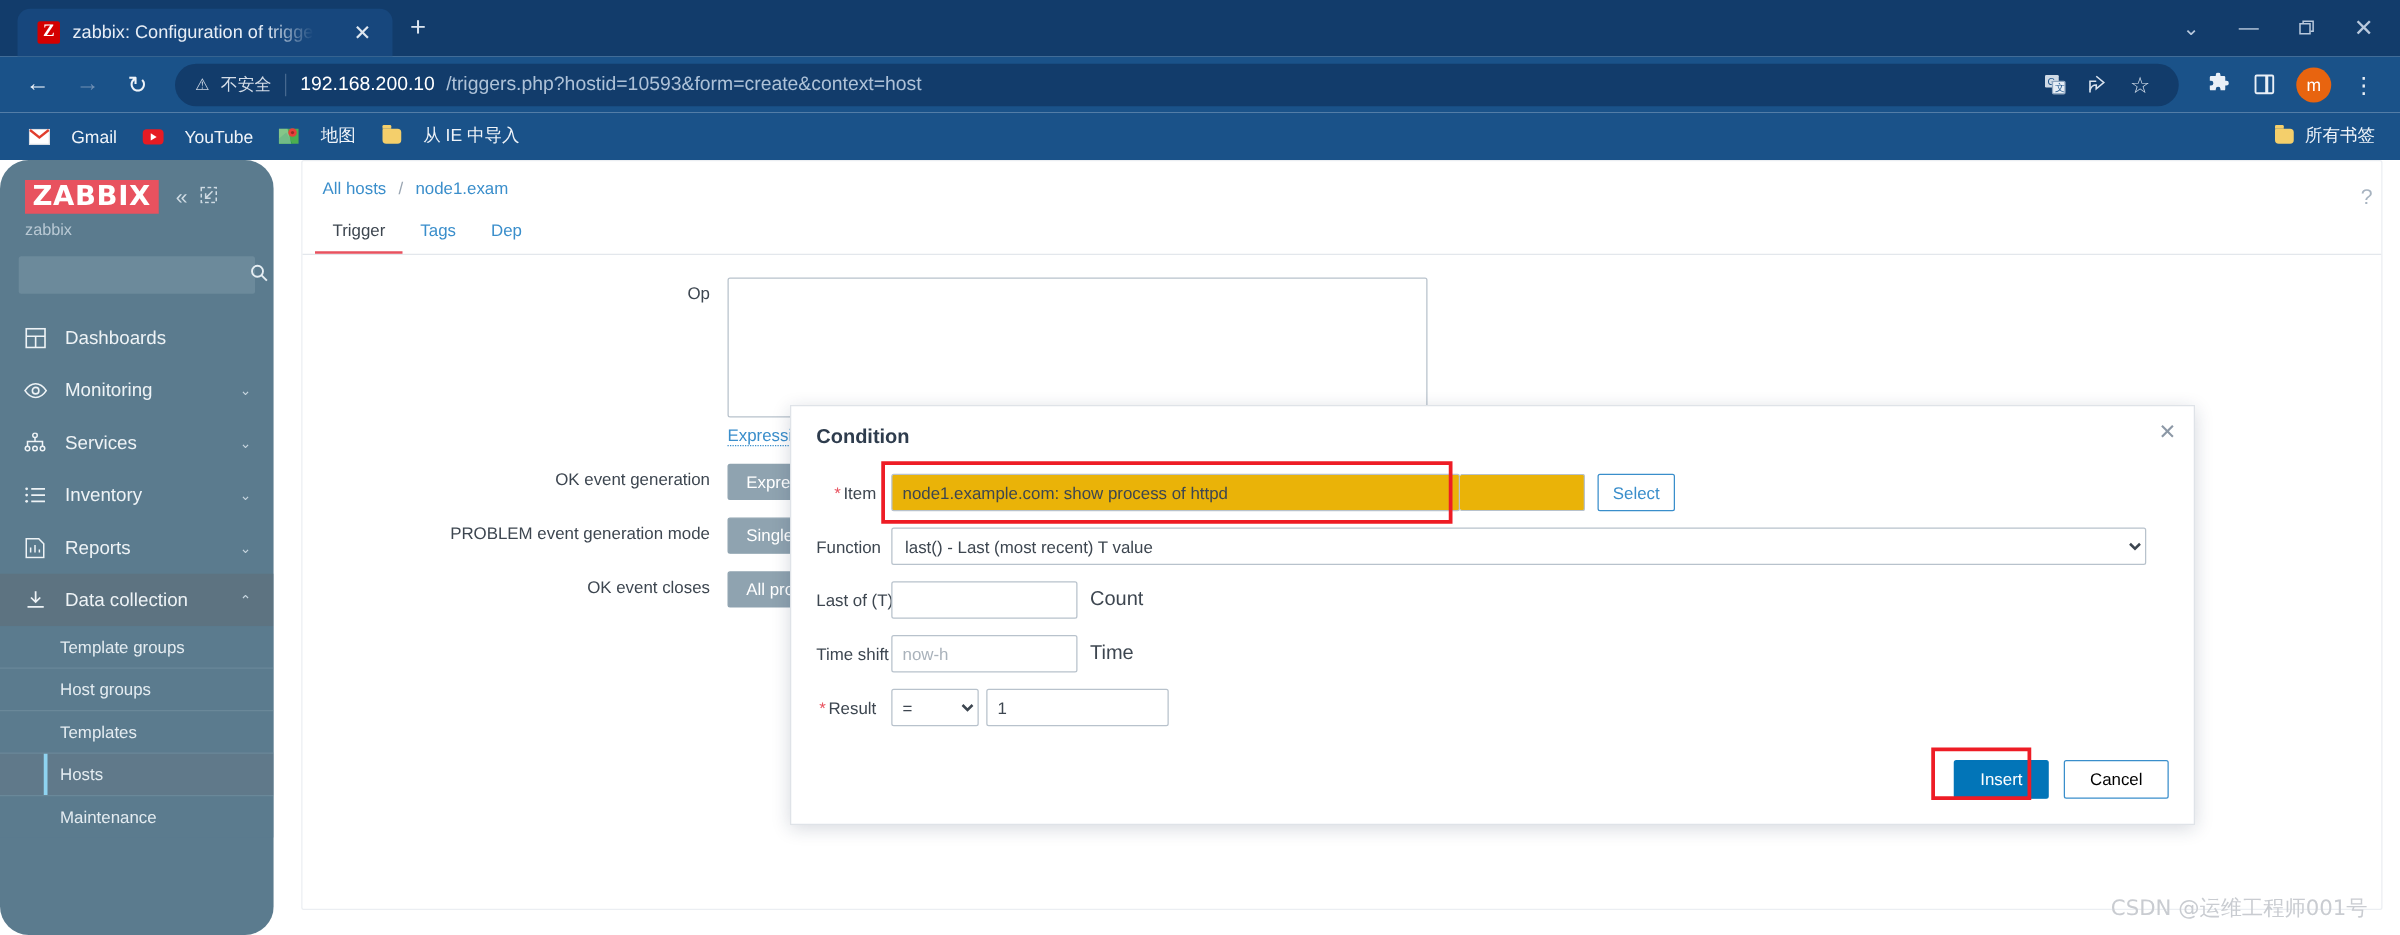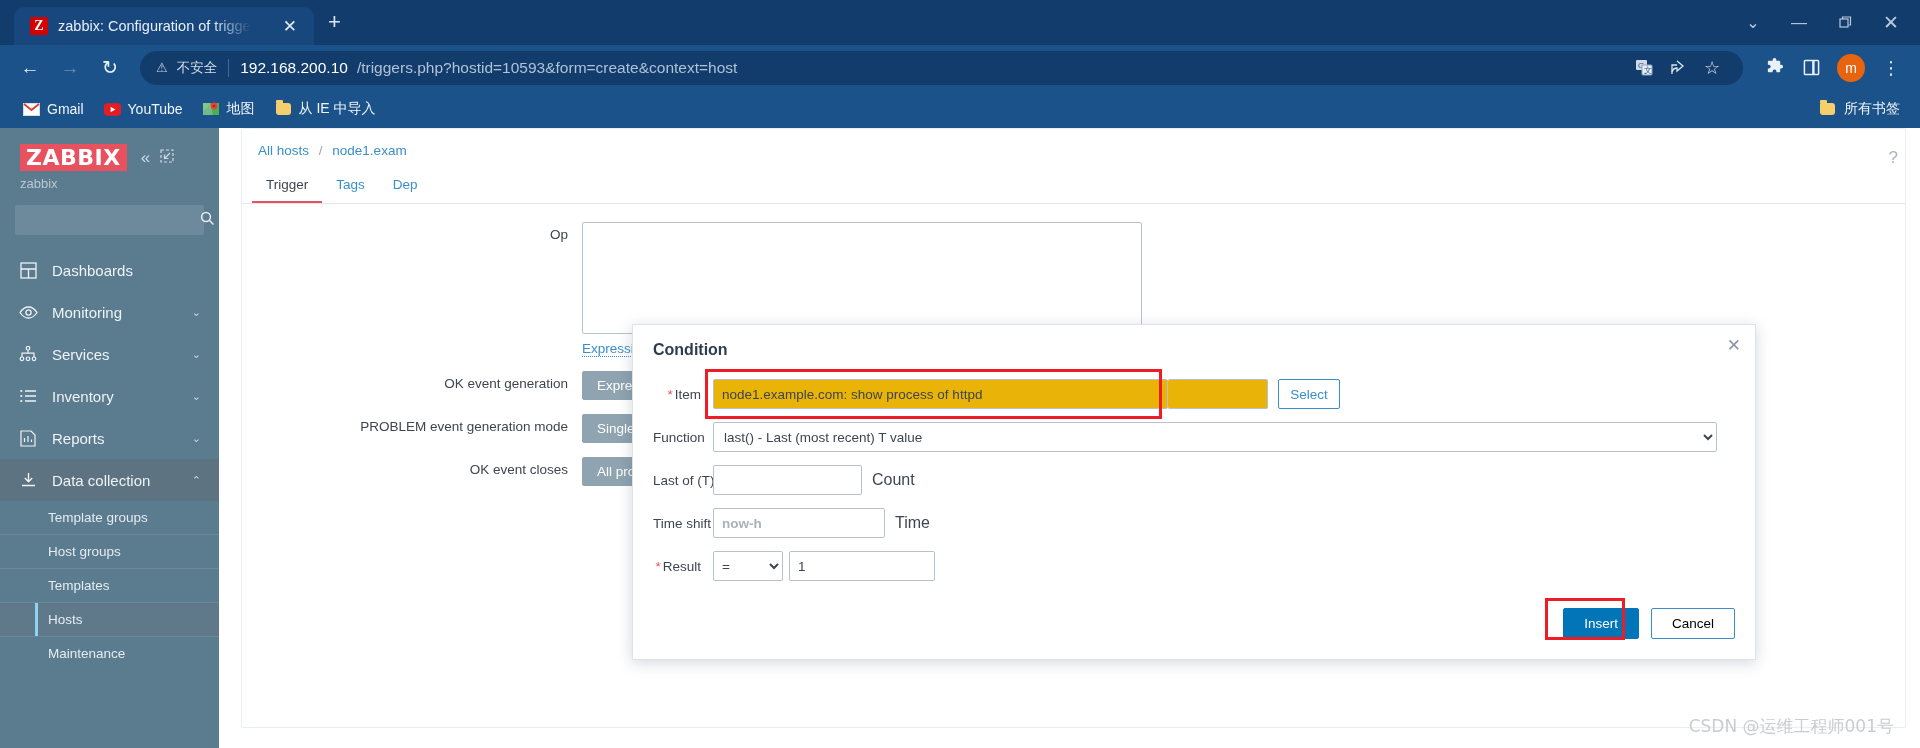--- a/index.html
+++ b/index.html
@@ -45,32 +45,32 @@
   .url-host { color:#fff; font-size:15.5px; }
   .url-rest { color:#aec2d8; font-size:15.5px; }
   .omni-right { display:flex; align-items:center; gap:4px; margin-left:auto; }
   .omni-ico { width:30px; height:30px; display:flex; align-items:center; justify-content:center; }
   .nav-right { display:flex; align-items:center; gap:3px; }
   .nav-ico { width:34px; height:34px; display:flex; align-items:center; justify-content:center; color:#eaf0f7; }
   .avatar { width:28px; height:28px; border-radius:50%; background:#e8640f; color:#fff;
             font-size:14px; display:flex; align-items:center; justify-content:center; margin:0 6px; }
 
   .bookmarks { background:#1a5289; height:38px; display:flex; align-items:center; padding:0 14px; gap:2px; }
-  .bm { display:flex; align-items:center; gap:7px; padding:4px 9px; border-radius:4px; }
+  .bm { display:flex; align-items:center; gap:17px; padding:4px 9px; border-radius:4px; }
   .bm-label { color:#f0f4f9; font-size:14px; white-space:nowrap; }
   .bm-ico { width:17px; height:17px; display:flex; align-items:center; justify-content:center; font-size:12px; }
   .bm-right { margin-left:auto; display:flex; align-items:center; gap:8px; padding-right:6px; }
   .folder-ico { width:15px; height:12px; background:#f4cf6b; border-radius:1px 3px 3px 3px; position:relative; }
   .folder-ico:before { content:""; position:absolute; top:-3px; left:0; width:7px; height:3px;
                         background:#f4cf6b; border-radius:1px 1px 0 0; }
 
   
   .app { display:flex; height: calc(748px - 45px - 45px - 38px); background:#fff; }
 
-  .sidebar { width:219px; background:#5b7b8e; flex-shrink:0; position:relative; overflow:hidden; }
+  .sidebar { width:219px; background:#5b7b8e; flex-shrink:0; position:relative; overflow:hidden;border-radius:23px; }
   .sb-head { padding:16px 20px 0 20px; display:flex; align-items:center; }
   .sb-logo { background:#e8525f; color:#fff; font-weight:bold; font-size:22px; letter-spacing:0.5px;
              padding:1px 6px; font-family:"DejaVu Sans", sans-serif; }
   .sb-collapse { color:#cfdbe3; font-size:17px; margin-left:14px; }
   .sb-pin { color:#cfdbe3; font-size:13px; margin-left:10px; }
   .sb-user { color:#b9c9d4; font-size:13px; padding:5px 20px 10px 20px; }
   .sb-search { margin:4px 15px 14px 15px; height:30px; background:#6c8a9b; border-radius:2px;
                display:flex; align-items:center; padding:0 9px; }
   .sb-search input { flex:1; background:transparent; border:0; outline:0; color:#fff; font-size:13px;
                      font-family:"Liberation Sans", sans-serif; }
@@ -465,21 +465,21 @@
             </div>
 
             <div class="mrow">
               <div class="mlbl">Last of (T)</div>
               <input class="inp" style="width: 149px;" value="">
               <span class="unit">Count</span>
             </div>
 
             <div class="mrow">
               <div class="mlbl">Time shift</div>
-              <input class="inp" style="width: 172px; font-weight: bold;" placeholder="now-h">
+              <input class="inp" style="width: 149px;" placeholder="now-h">
               <span class="unit">Time</span>
             </div>
 
             <div class="mrow">
               <div class="mlbl">
                 <span class="req">*</span><span>Result</span>
               </div>
               <select class="sel-op">
                 <option>=</option>
               </select>

